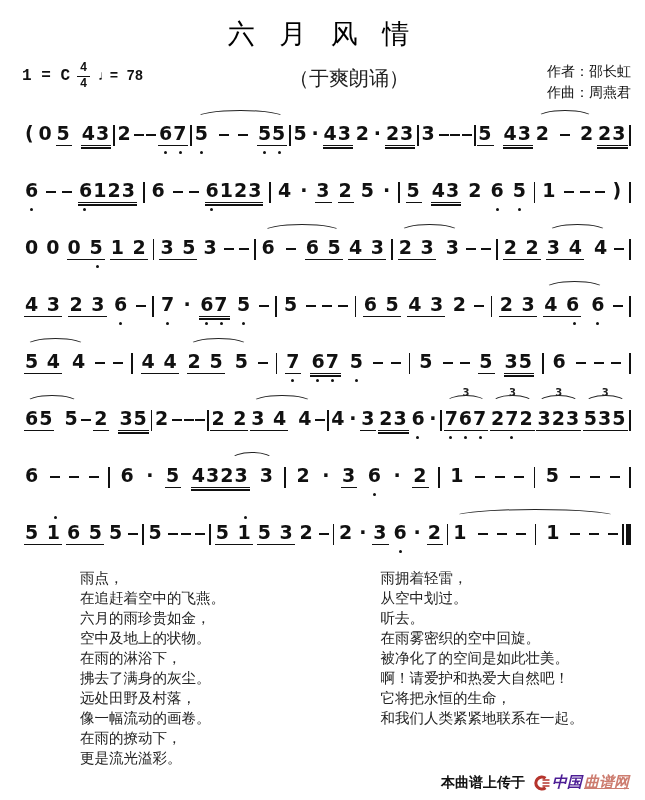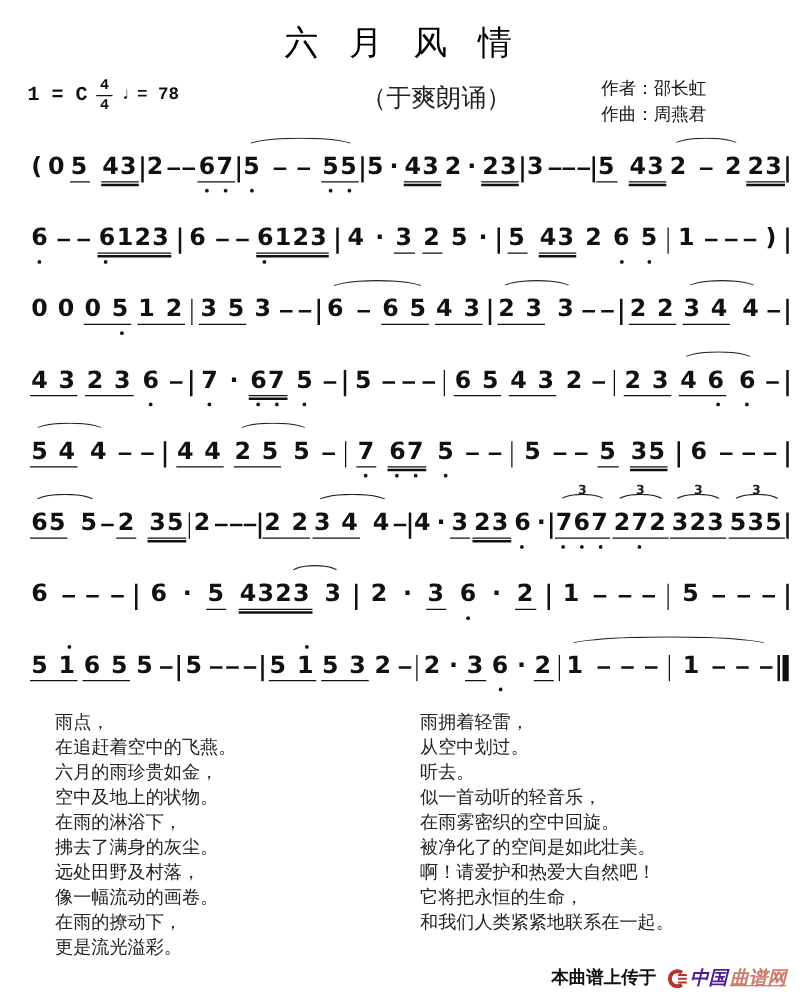--- a/index.html
+++ b/index.html
@@ -16,21 +16,21 @@
   .header-row{
     display:grid;grid-template-columns:195px 1fr 150px;
     align-items:flex-start;margin-top:10px;padding:0 14px 0 22px;height:46px;font-family:Liberation Mono, monospace;
   }
   .keysig{display:flex;align-items:center;gap:7px;font-size:16px;font-weight:bold;}
   .frac{display:inline-flex;flex-direction:column;font-size:12px;line-height:1.05;text-align:center;font-weight:bold;}
   .frac .num{border-bottom:1px solid #111;padding:0 3px 1px;}
   .frac .den{padding-top:1px;}
   .tempo{display:inline-flex;gap:4px;font-size:14px;font-weight:bold;align-items:center;}
   .subtitle{text-align:center;font-size:20px;padding-top:3px;color:#222;}
-  .credits{text-align:left;font-size:14px;line-height:21px;color:#111;}
+  .credits{text-align:right;font-size:14px;line-height:21px;color:#111;}
   
   .score{padding:4px 14px 0 24px;}
   .score-line{
     display:flex;justify-content:space-between;align-items:flex-end;
     height:34px;margin-bottom:23px;
     font-size:19px;font-weight:bold;line-height:1;
   }
   .tok{position:relative;display:inline-block;padding:0 1px 2px;border-bottom:1.6px solid transparent;}
   .tok .txt{letter-spacing:1px;}
   .u1{border-bottom-color:#111;}
@@ -48,24 +48,24 @@
     position:absolute;top:-14px;left:2px;right:2px;height:13px;
     border:1.6px solid transparent;border-top-color:#222;border-radius:50%;
   }
   .arc.arcr{left:48%;}
   .trip{
     position:absolute;top:-21px;left:50%;transform:translateX(-50%);
     font-size:10px;font-style:normal;font-weight:bold;color:#222;
   }
   
   .lyrics{display:flex;margin-top:12px;padding-left:44px;color:#222;}
-  .lyrics .col{width:292px;font-size:14.5px;line-height:20px;}
+  .lyrics .col{width:292px;font-size:14.5px;line-height:20px;margin-left:36px;}
   
   .footer{
-    position:absolute;right:16px;bottom:8px;display:flex;gap:8px;
+    position:absolute;right:16px;bottom:8px;display:flex;align-items:center;gap:8px;
     font-size:14px;font-weight:bold;color:#111;
   }
   .logo{display:inline-flex;align-items:center;gap:2px;font-style:italic;font-weight:bold;}
   .logo .cn1{color:#4c1d95;font-size:15px;}
   .logo .cn2{color:#cd7d70;font-size:15px;text-decoration:underline;}
 </style>
 </head>
 <body>
 
 <div class="title">六 月 风 情</div>
@@ -414,21 +414,20 @@
     <div>拂去了满身的灰尘。</div>
     <div>远处田野及村落，</div>
     <div>像一幅流动的画卷。</div>
     <div>在雨的撩动下，</div>
     <div>更是流光溢彩。</div>
   </div>
   <div class="col">
     <div>雨拥着轻雷，</div>
     <div>从空中划过。</div>
     <div>听去。</div>
-    <div>似一首动听的轻音乐，</div>
     <div>在雨雾密织的空中回旋。</div>
     <div>被净化了的空间是如此壮美。</div>
     <div>啊！请爱护和热爱大自然吧！</div>
     <div>它将把永恒的生命，</div>
     <div>和我们人类紧紧地联系在一起。</div>
   </div>
 </div>
 
 <div class="footer">
   <span>本曲谱上传于</span>

